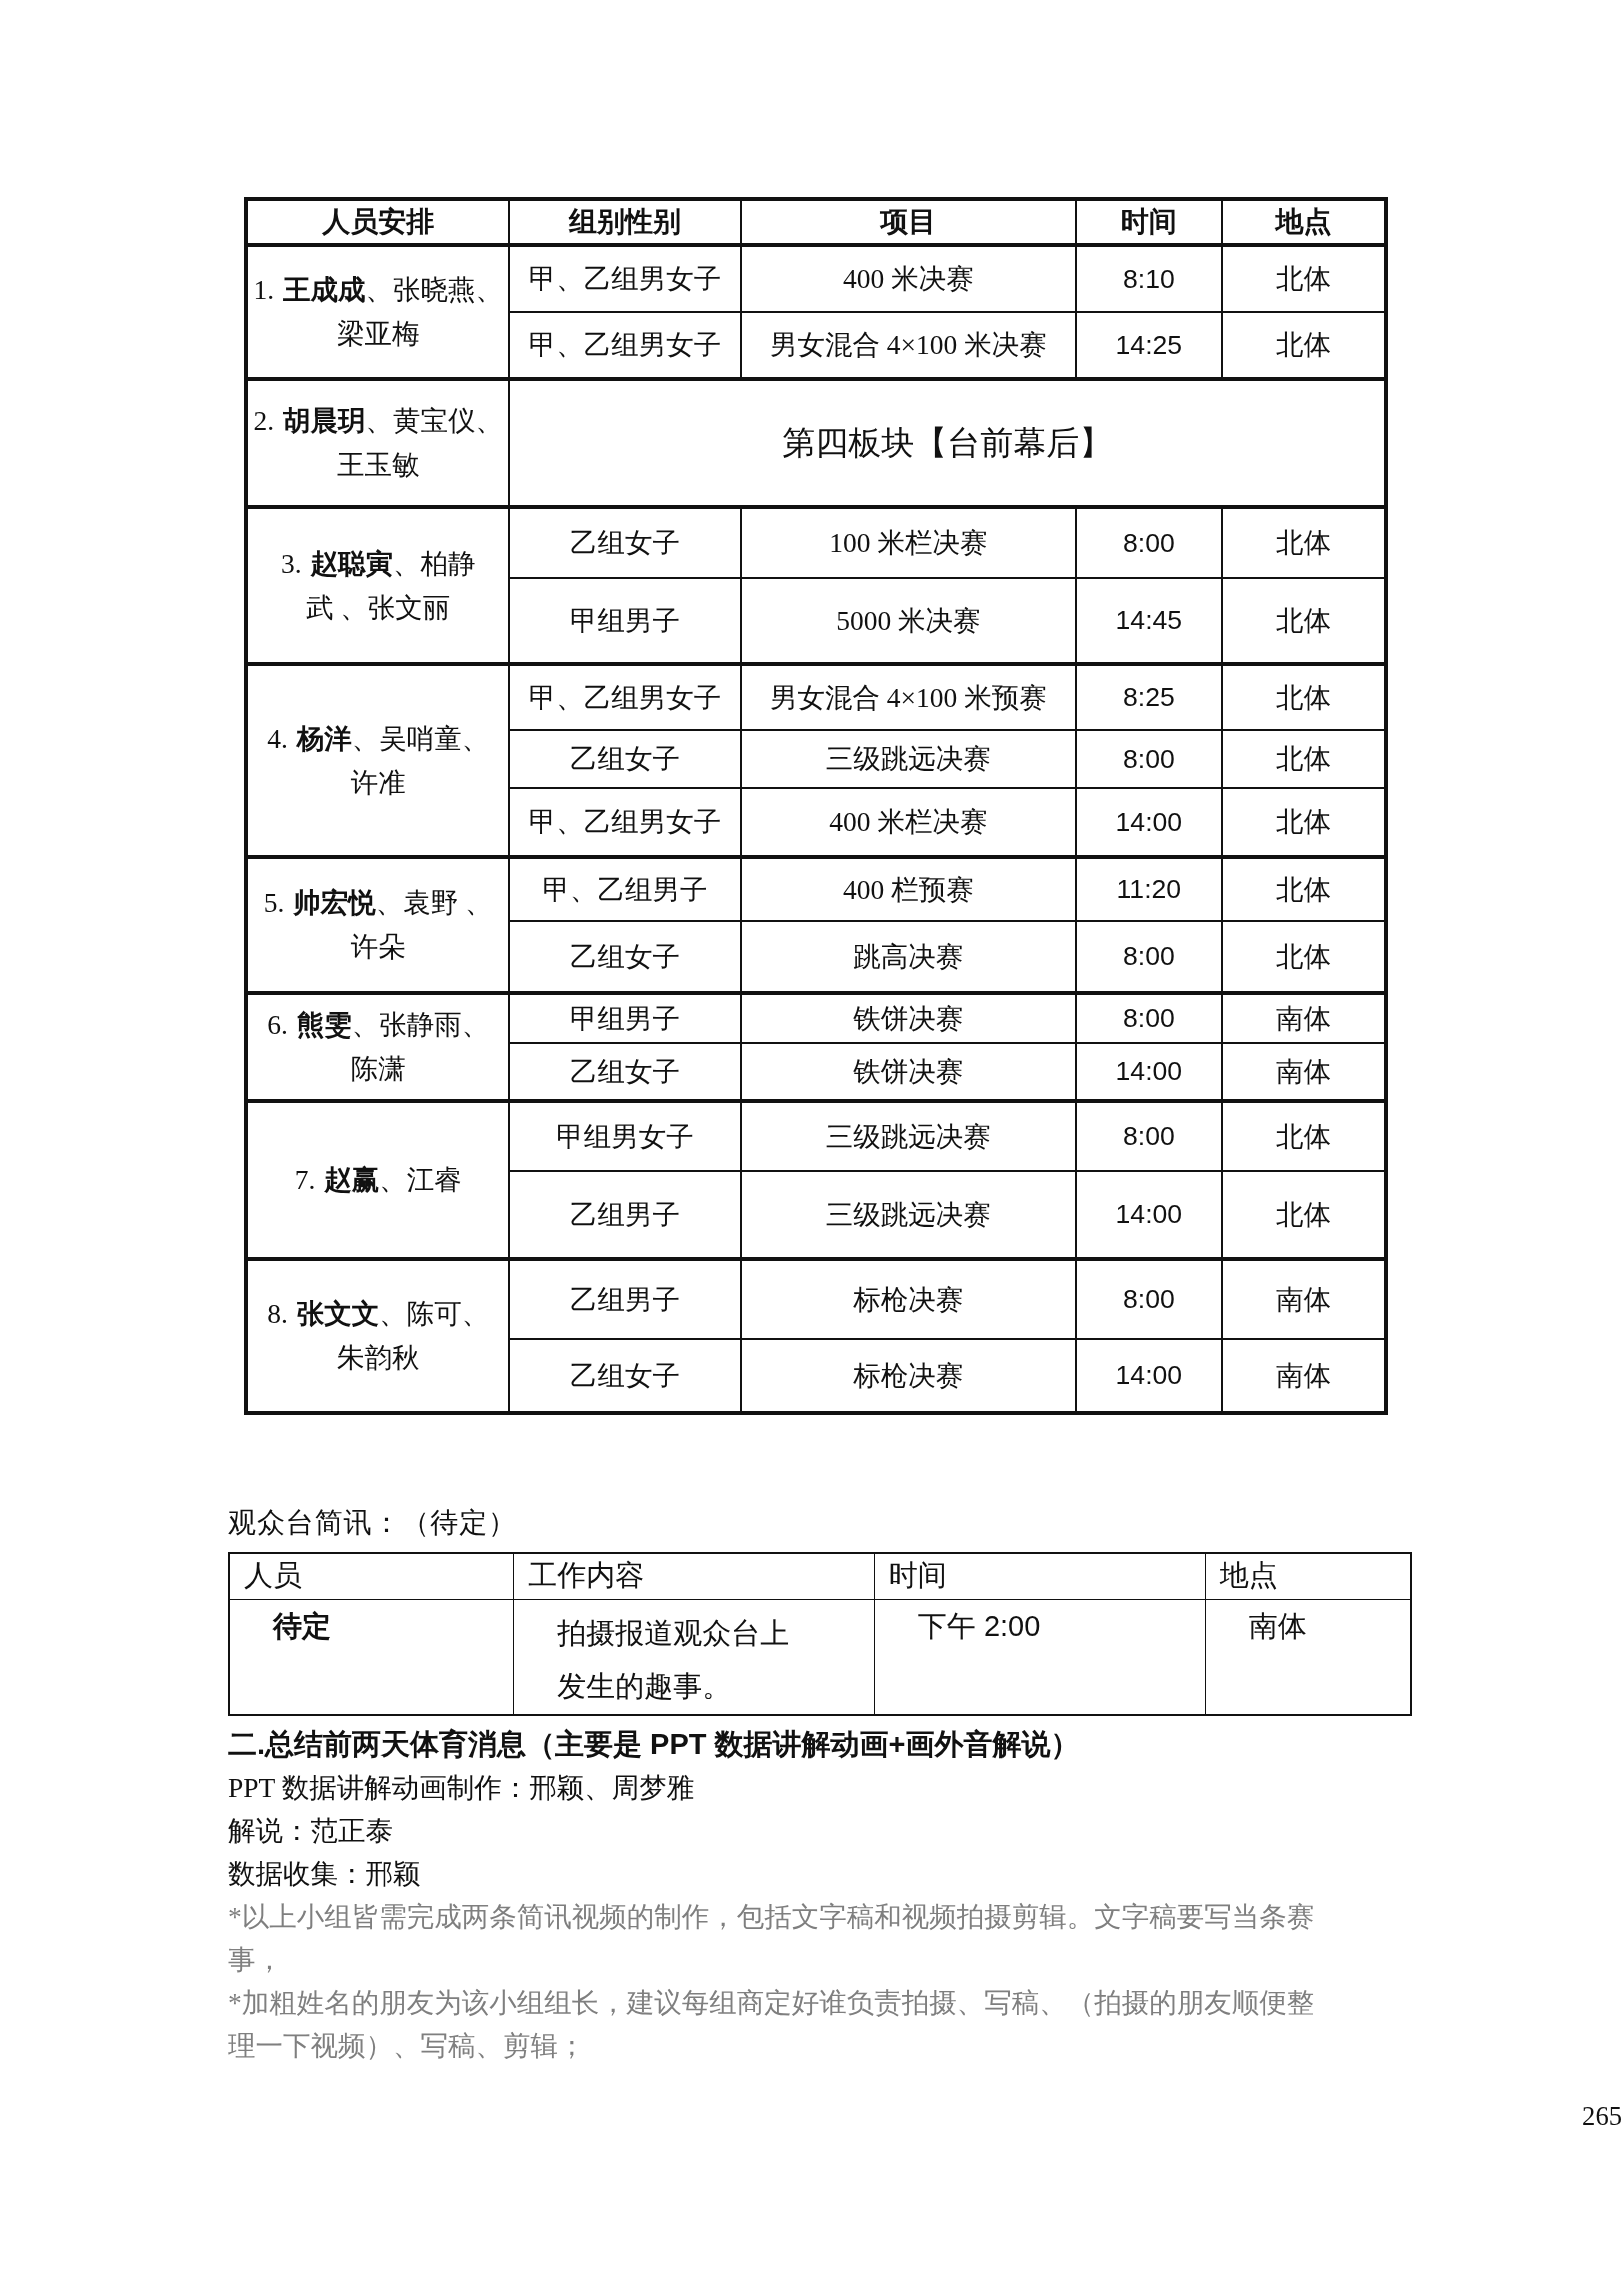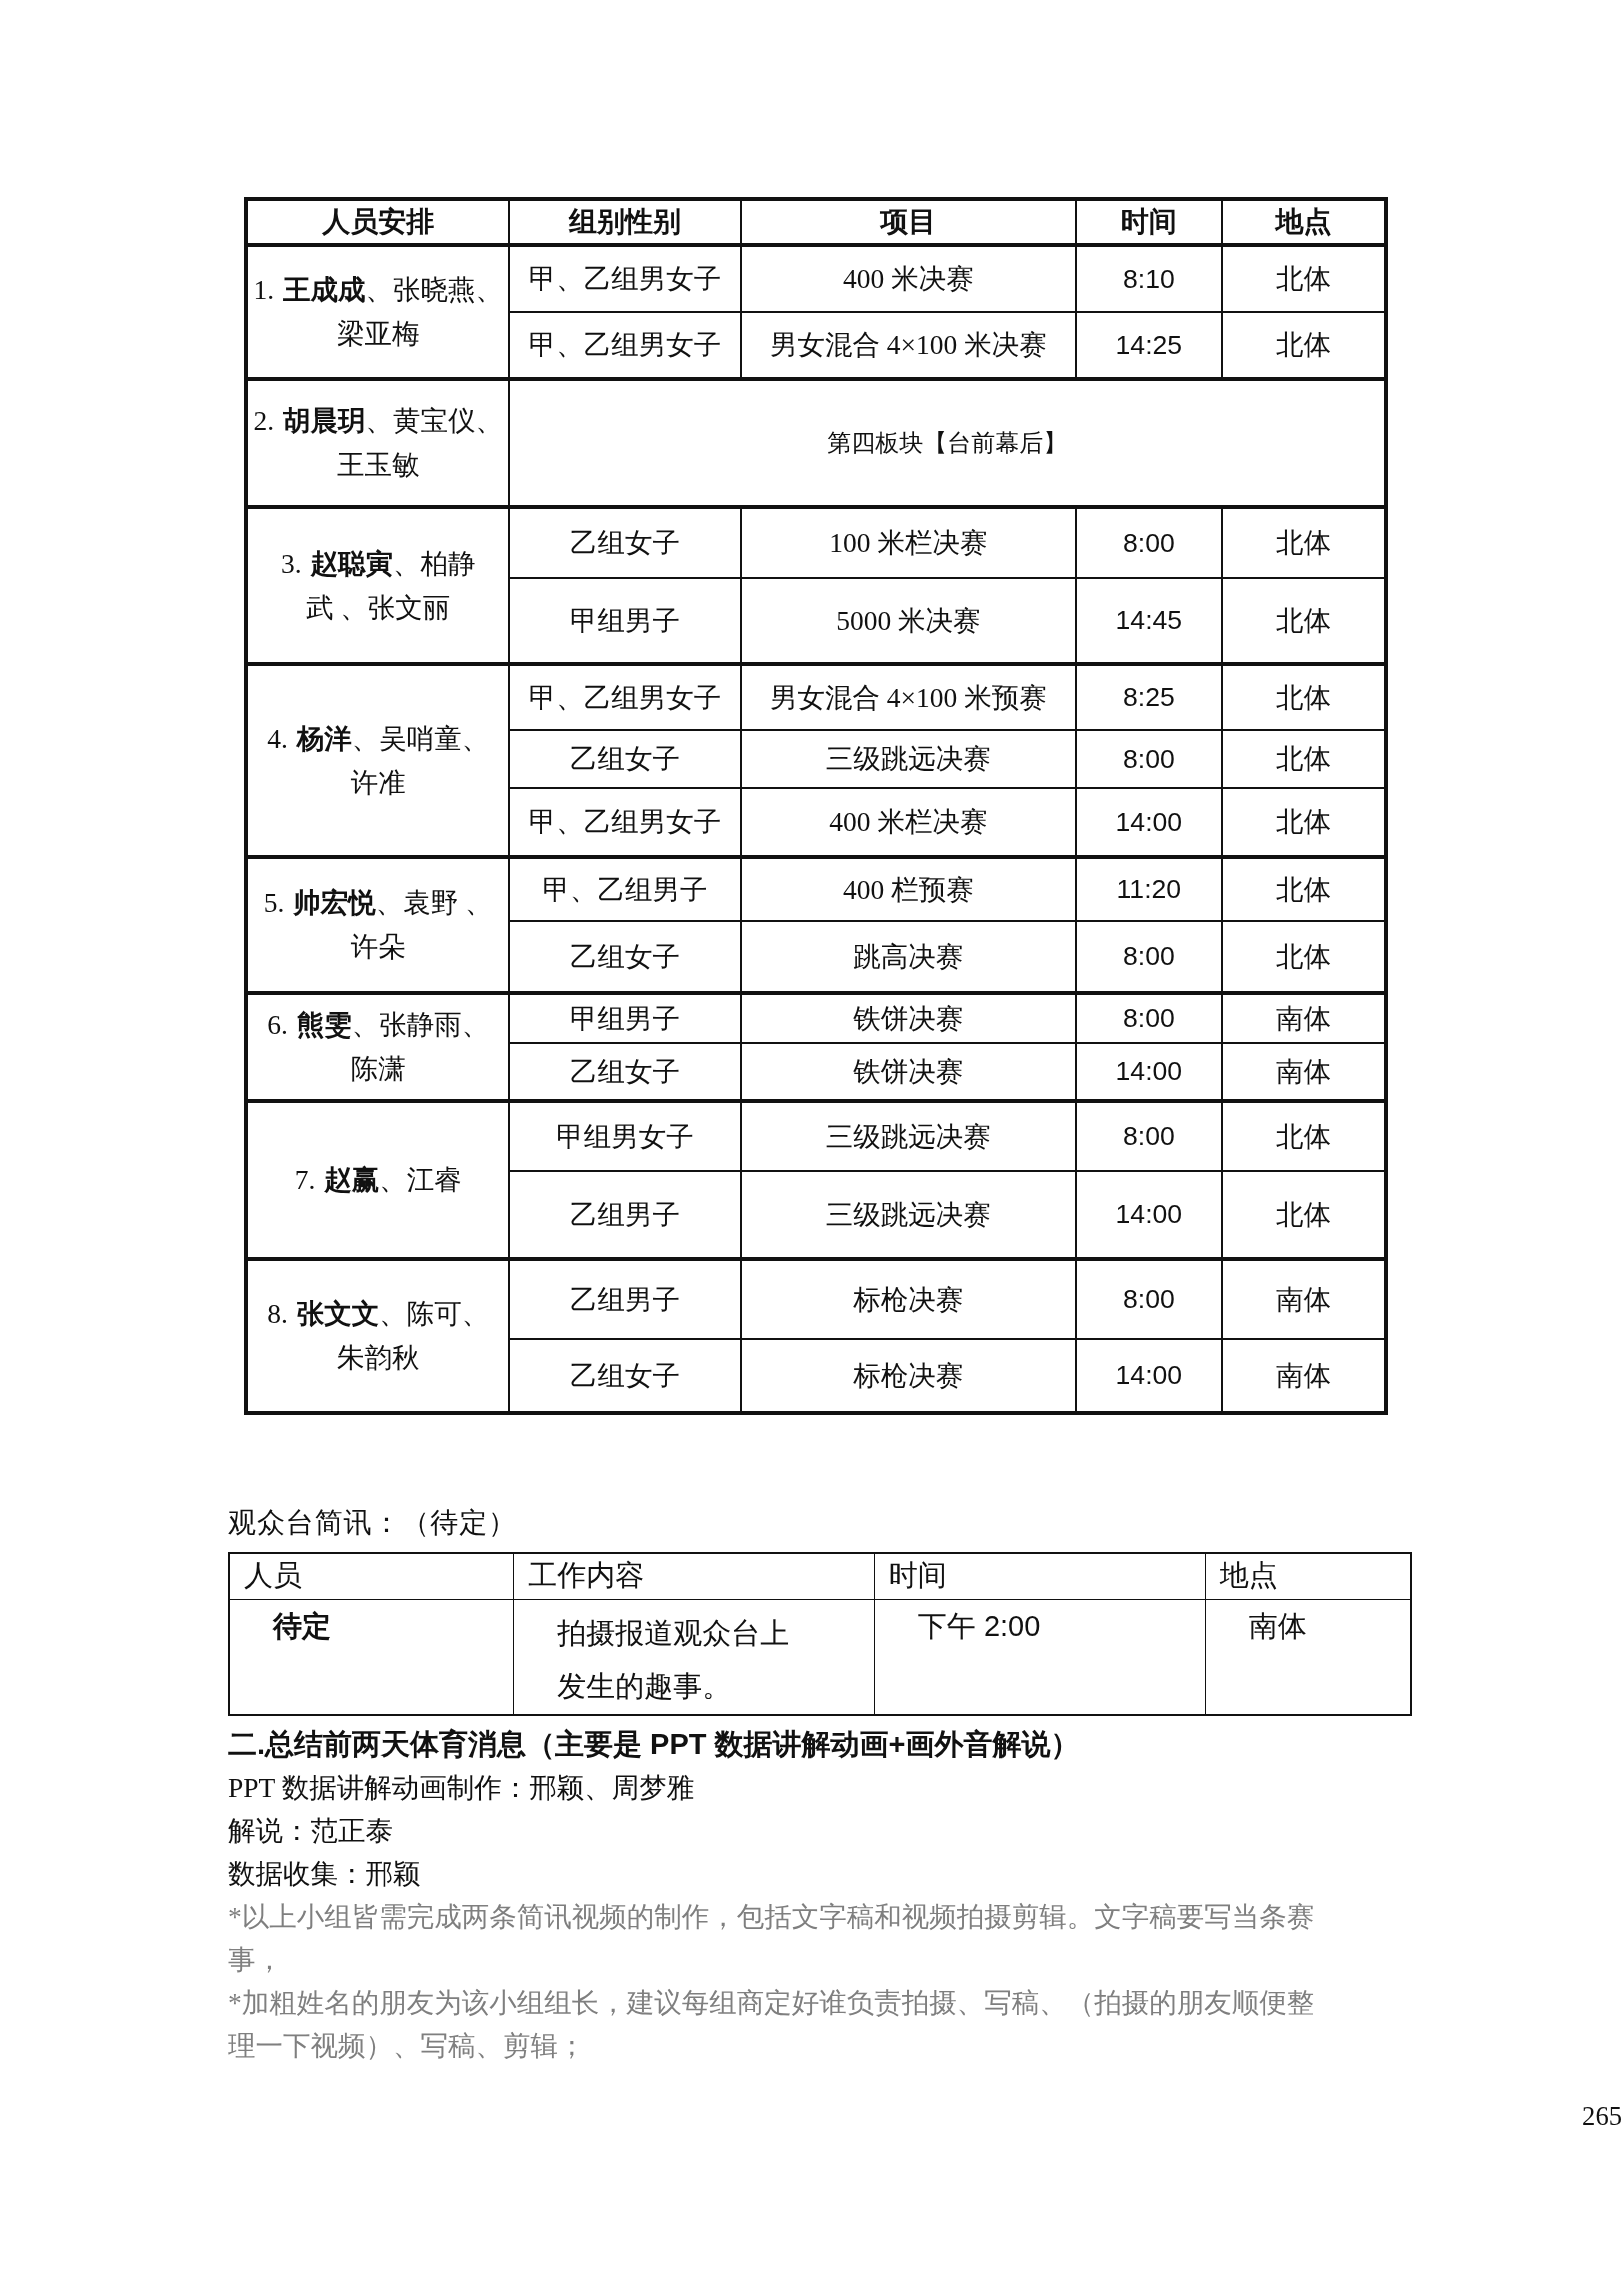--- a/index.html
+++ b/index.html
@@ -25,21 +25,21 @@
     padding:1.8px 3.5px;
     overflow:hidden;
   }
   table.main th{font-weight:bold;border-bottom:4.4px solid #111;font-size:28px;}
   tr.gsep > td{border-top:4.4px solid #111;}
   td.name{line-height:44px;}
   td.name .num{margin-right:8.9px;}
   td.name .others{white-space:pre-line;}
   td.time{font-family:"Liberation Sans", sans-serif;font-size:26.6px;}
   td.vtop{vertical-align:top;padding-top:7px;}
-  td.merged{font-size:24px;}
+  td.merged{font-size:33px;}
 
   
   .spectator-label{
     position:absolute;left:228px;top:1504px;
     font-size:28px;letter-spacing:0.9px;
   }
   .spec-table-wrap{position:absolute;left:228px;top:1552px;width:1184px;}
   table.spec{
     border-collapse:collapse;table-layout:fixed;width:100%;
     border:2.7px solid #111;

